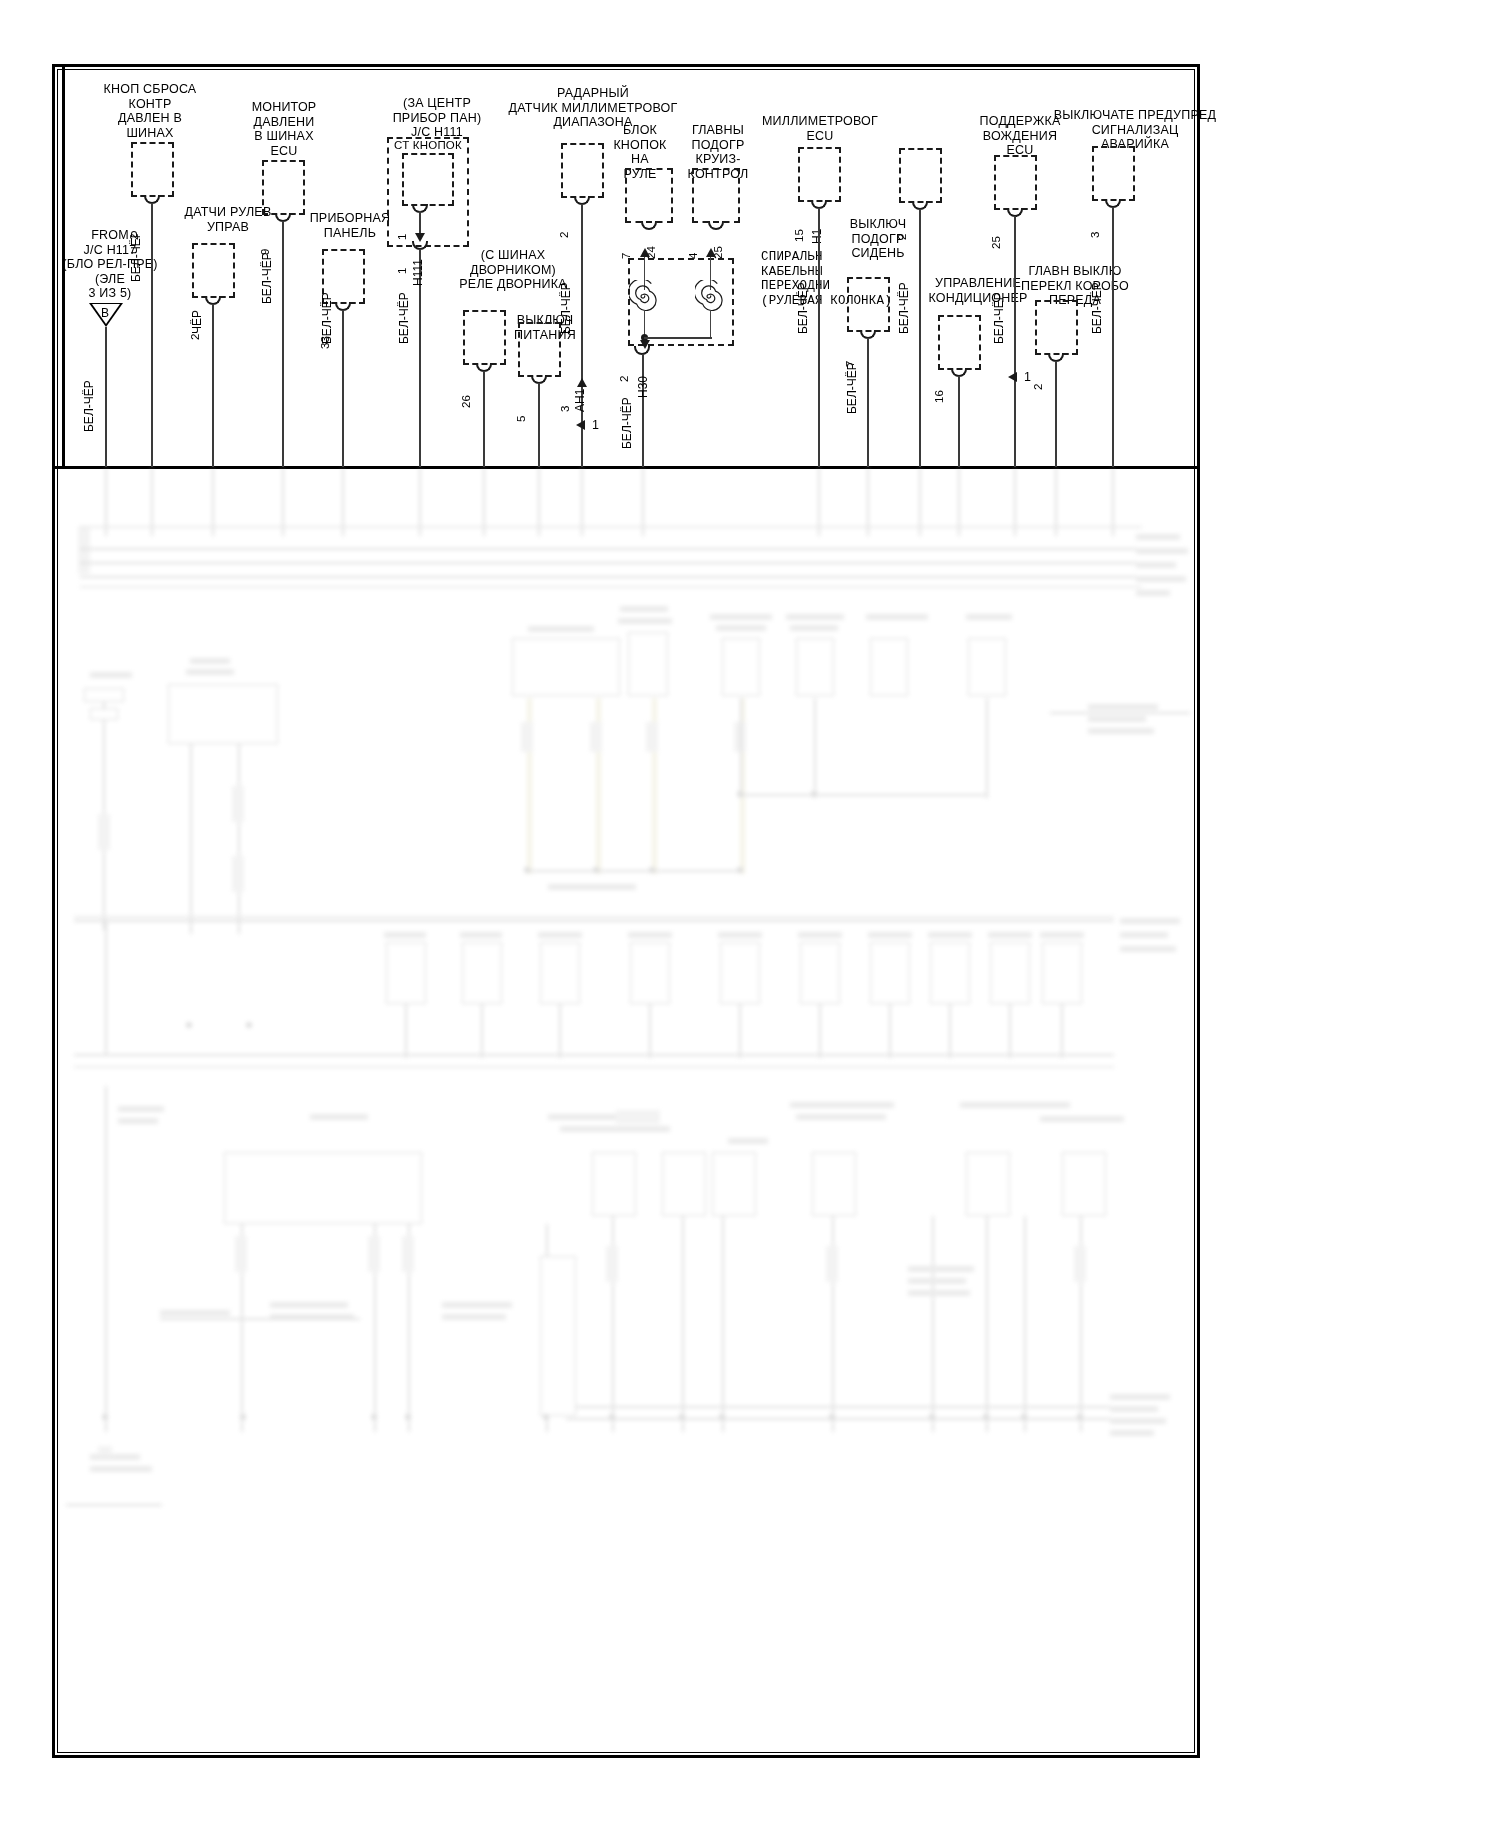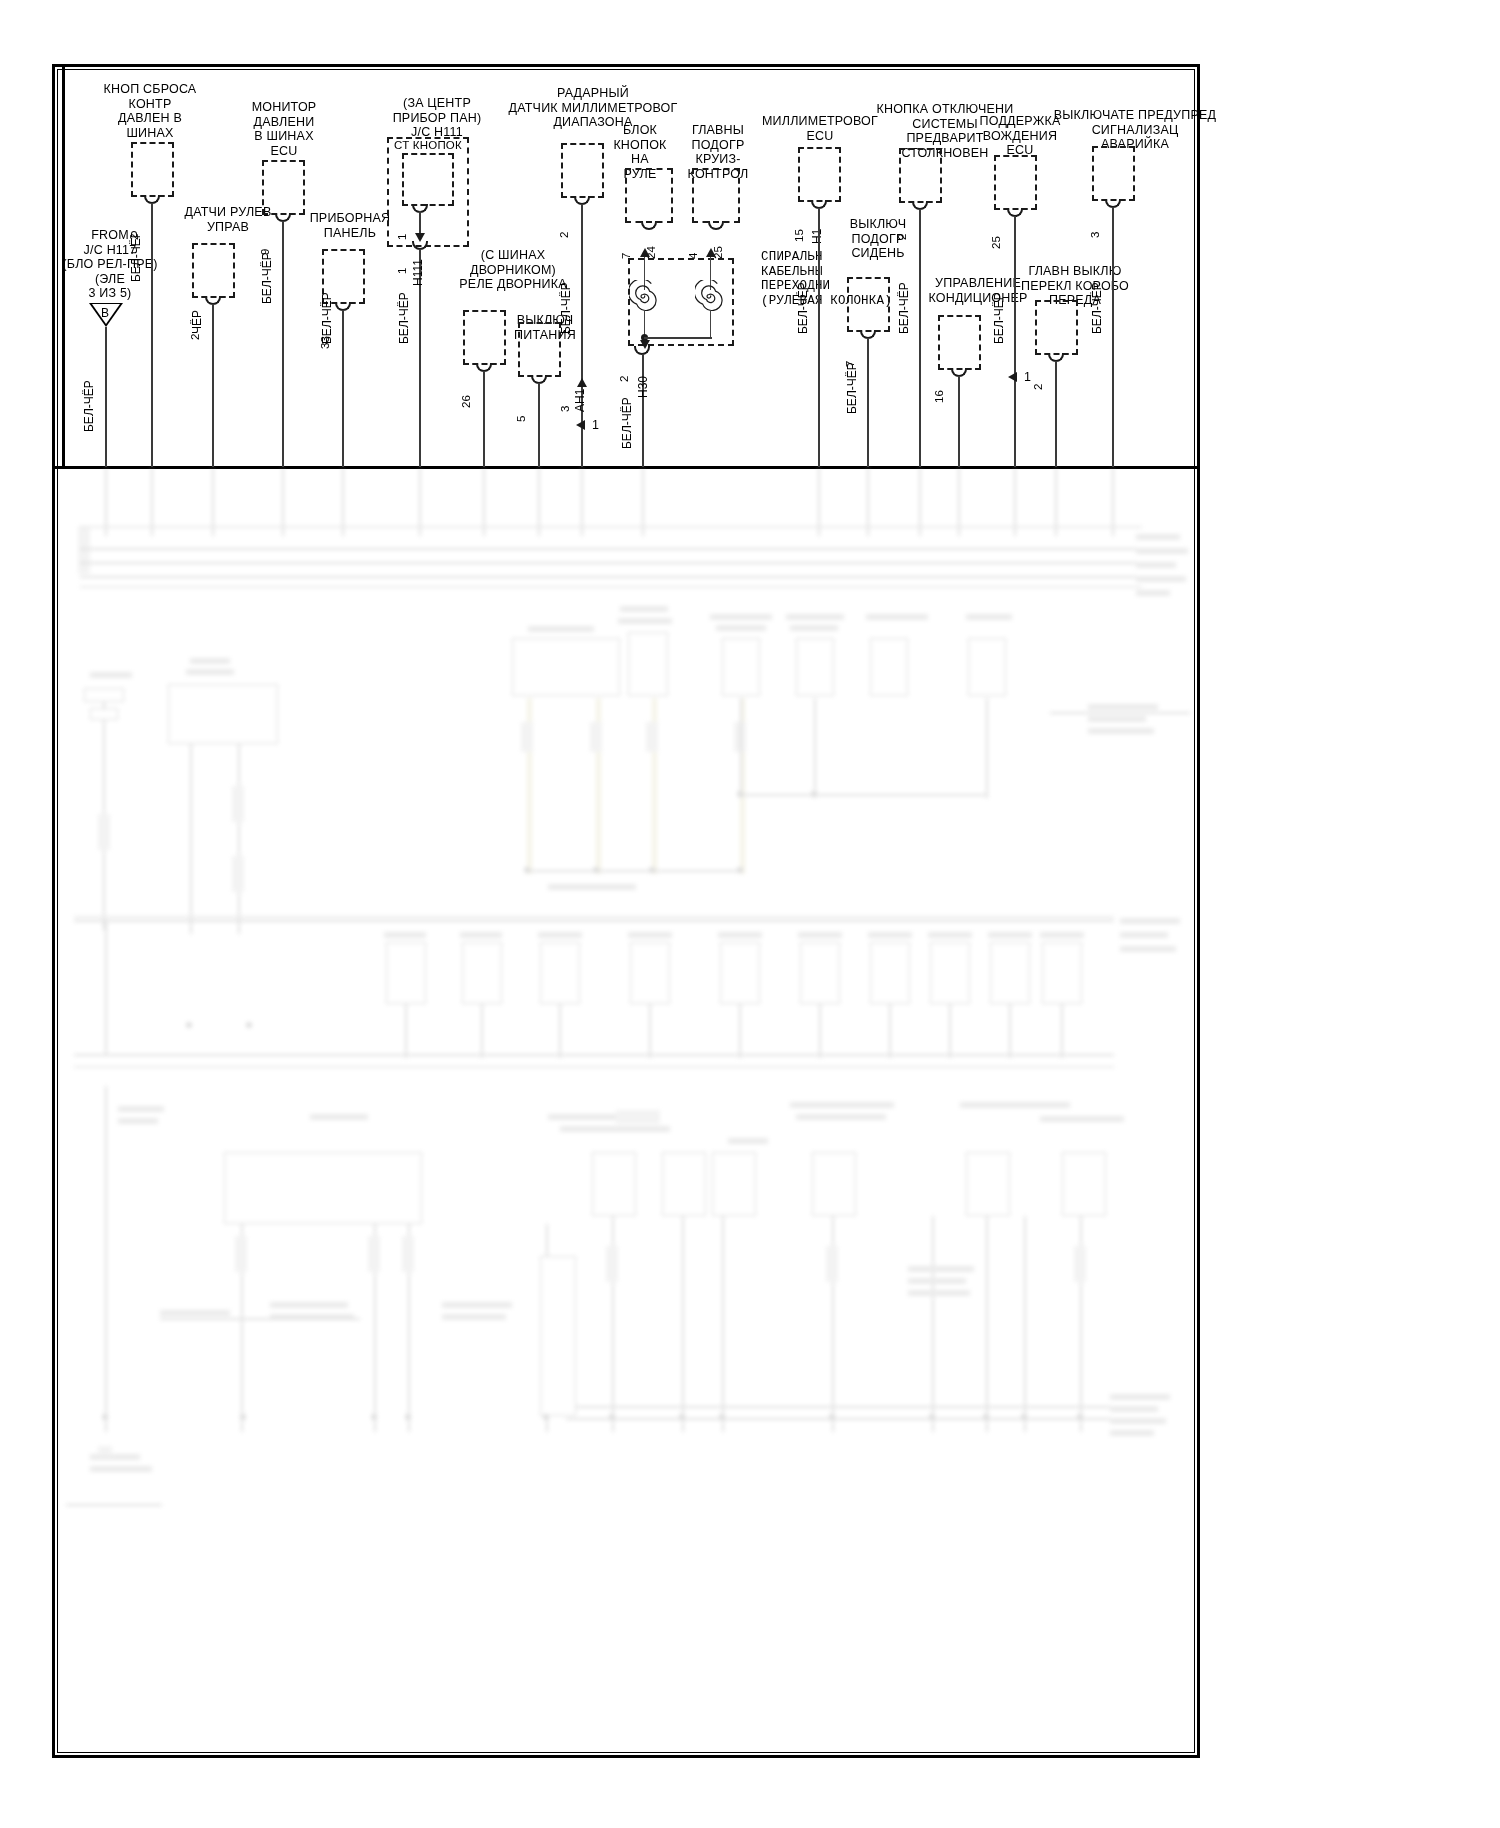--- a/index.html
+++ b/index.html
@@ -222,24 +222,20 @@
 
   <div class="lbl" style="left:836px;top:217px;width:84px;">ВЫКЛЮЧ
 ПОДОГР
 СИДЕНЬ</div>
   <div class="conn" style="left:847px;top:277px;width:43px;height:55px;"></div>
   <div class="cup" style="left:860px;top:330px;"></div>
   <div class="pin" style="left:856px;top:355px;">7</div>
   <div class="wire" style="left:867px;top:338px;height:129px;"></div>
   <div class="vlbl" style="left:859px;top:400px;">БЕЛ-ЧЁР</div>
 
-  <div class="lbl" style="left:850px;top:102px;width:190px;">КНОПКА ОТКЛЮЧЕНИ
-СИСТЕМЫ
-ПРЕДВАРИТ
-СТОЛКНОВЕН</div>
   <div class="conn" style="left:899px;top:148px;width:43px;height:55px;"></div>
   <div class="cup" style="left:912px;top:201px;"></div>
   <div class="pin" style="left:908px;top:228px;">2</div>
   <div class="wire" style="left:919px;top:209px;height:258px;"></div>
   <div class="vlbl" style="left:911px;top:320px;">БЕЛ-ЧЁР</div>
 
   <div class="lbl" style="left:910px;top:276px;width:136px;">УПРАВЛЕНИЕ
 КОНДИЦИОНЕР</div>
   <div class="conn" style="left:938px;top:315px;width:43px;height:55px;"></div>
   <div class="cup" style="left:951px;top:368px;"></div>

